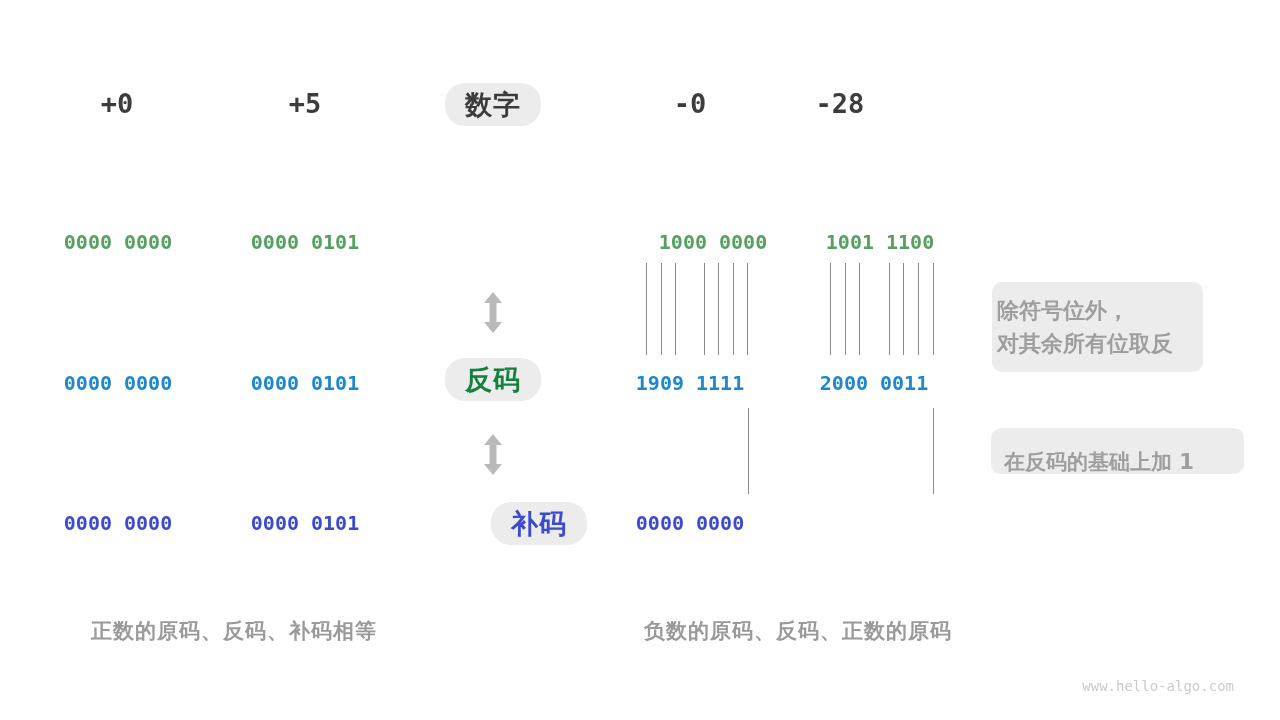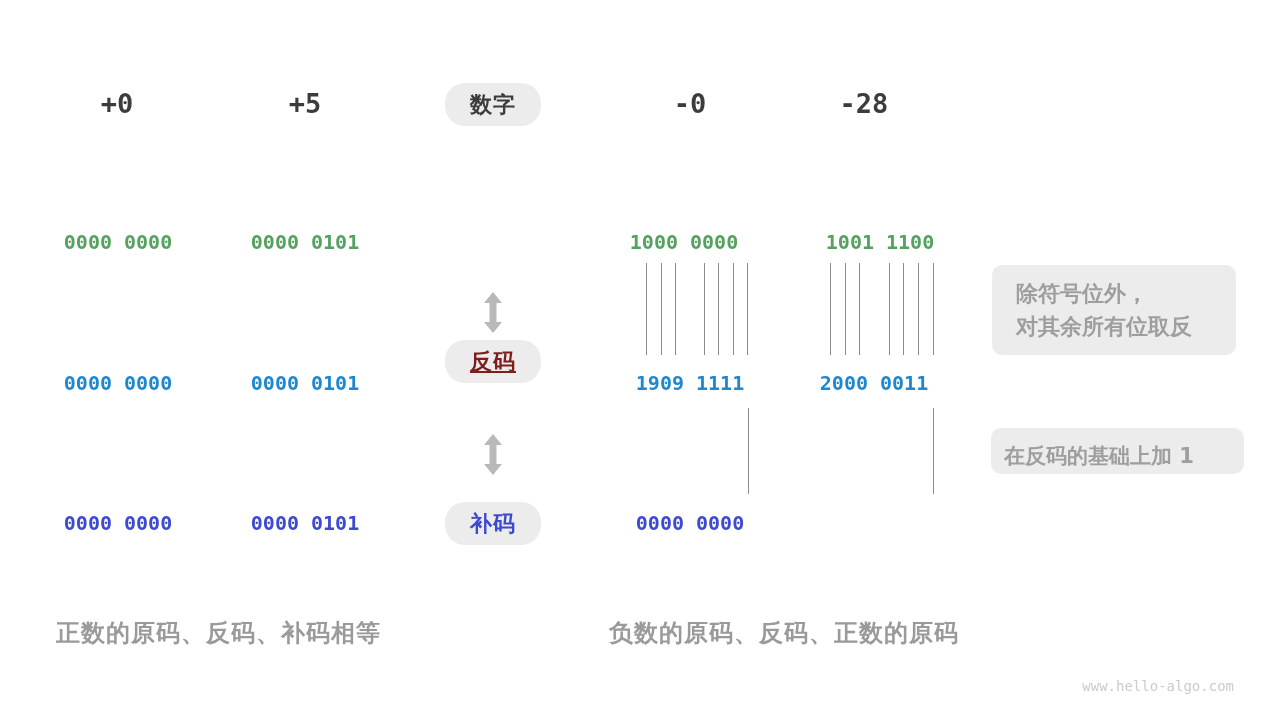--- a/index.html
+++ b/index.html
@@ -35,28 +35,28 @@
   .row-bu   { top: 508px; color: #3b4ad1; }
   .tag {
     position: absolute;
     left: 445px;
     width: 96px;
     height: 43px;
     background: #ececec;
     border-radius: 20px;
     text-align: center;
     line-height: 43px;
-    font-size: 22px;
+    font-size: 27px;
     font-weight: bold;
     letter-spacing: 1px;
   }
   .tag-num  { top: 83px;  color: #3c3c3c; }
   .tag-yuan { top: 221px; color: #55a15f; }
-  .tag-fan  { top: 340px; color: #7f1d1d; text-decoration: underline; }
-  .tag-bu   { top: 502px; color: #3b4ad1; }
+  .tag-fan  { top: 358px; color: #15803d; }
+  .tag-bu   { top: 502px; color: #3b4ad1; margin-left: 46px; }
   .vline {
     position: absolute;
     width: 1px;
     background: #8c8c8c;
   }
   .vline.g1 { top: 263px; height: 92px; }
   .vline.g2 { top: 408px; height: 86px; }
   .arrow {
     position: absolute;
     left: 482px;
@@ -68,30 +68,31 @@
   .note {
     position: absolute;
     background: #ececec;
     border-radius: 10px;
     color: #9e9e9e;
     font-weight: bold;
     font-size: 22px;
     line-height: 33px;
     white-space: pre;
   }
-  .note-1 { left: 992px; top: 265px; width: 244px; height: 90px; padding: 12px 0 0 24px; }
-  .note-2 { left: 991px; top: 428px; width: 253px; height: 46px; padding: 12px 0 0 13px; font-size: 21px; line-height: 32px; }
+  .note-1 { left: 992px; top: 282px; width: 211px; height: 90px; padding: 12px 0 0 5px; }
+  .note-2 { left: 991px; top: 428px; width: 253px; height: 46px; padding: 18px 0 0 13px; font-size: 21px; line-height: 32px; }
   .caption {
     position: absolute;
     top: 617px;
     color: #9a9a9a;
     font-weight: bold;
-    font-size: 24px;
+    font-size: 21px;
     letter-spacing: 1px;
     white-space: pre;
+    margin-left: 35px;
   }
   .caption-pos { left: 56px; }
   .caption-neg { left: 609px; }
   .watermark {
     position: absolute;
     top: 678px;
     right: 46px;
     font-family: "DejaVu Sans Mono", monospace;
     font-size: 14px;
     color: #cbcbcb;
@@ -99,26 +100,26 @@
   }
 </style>
 </head>
 <body>
 
 <div id="canvas">
 
   <div class="cell hdr" style="left:17px">+0</div>
   <div class="cell hdr" style="left:205px">+5</div>
   <div class="cell hdr" style="left:590px">-0</div>
-  <div class="cell hdr" style="left:764px">-28</div>
+  <div class="cell hdr" style="left:740px">-28</div>
   <div class="tag tag-num">数字</div>
 
   <div class="cell bin row-yuan" style="left:18px">0000 0000</div>
   <div class="cell bin row-yuan" style="left:205px">0000 0101</div>
-  <div class="cell bin row-yuan" style="left:584px">1000 0000</div>
+  <div class="cell bin row-yuan" style="left:613px">1000 0000</div>
   <div class="cell bin row-yuan" style="left:780px">1001 1100</div>
 
   <div class="vline g1" style="left:646px"></div>
   <div class="vline g1" style="left:661px"></div>
   <div class="vline g1" style="left:675px"></div>
   <div class="vline g1" style="left:704px"></div>
   <div class="vline g1" style="left:718px"></div>
   <div class="vline g1" style="left:733px"></div>
   <div class="vline g1" style="left:747px"></div>
   <div class="vline g1" style="left:830px"></div>

